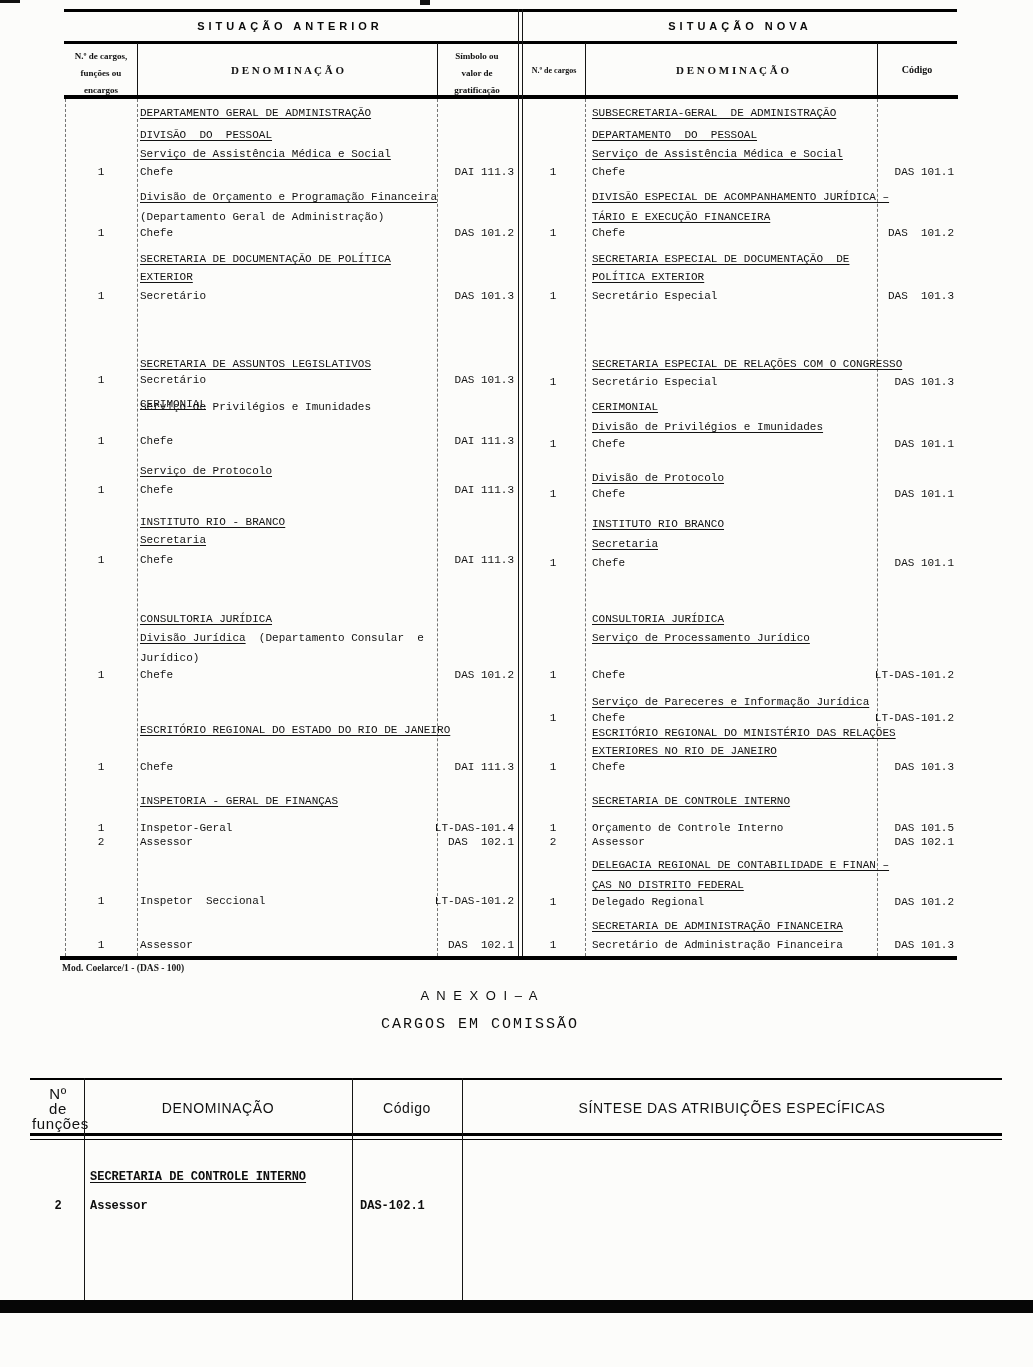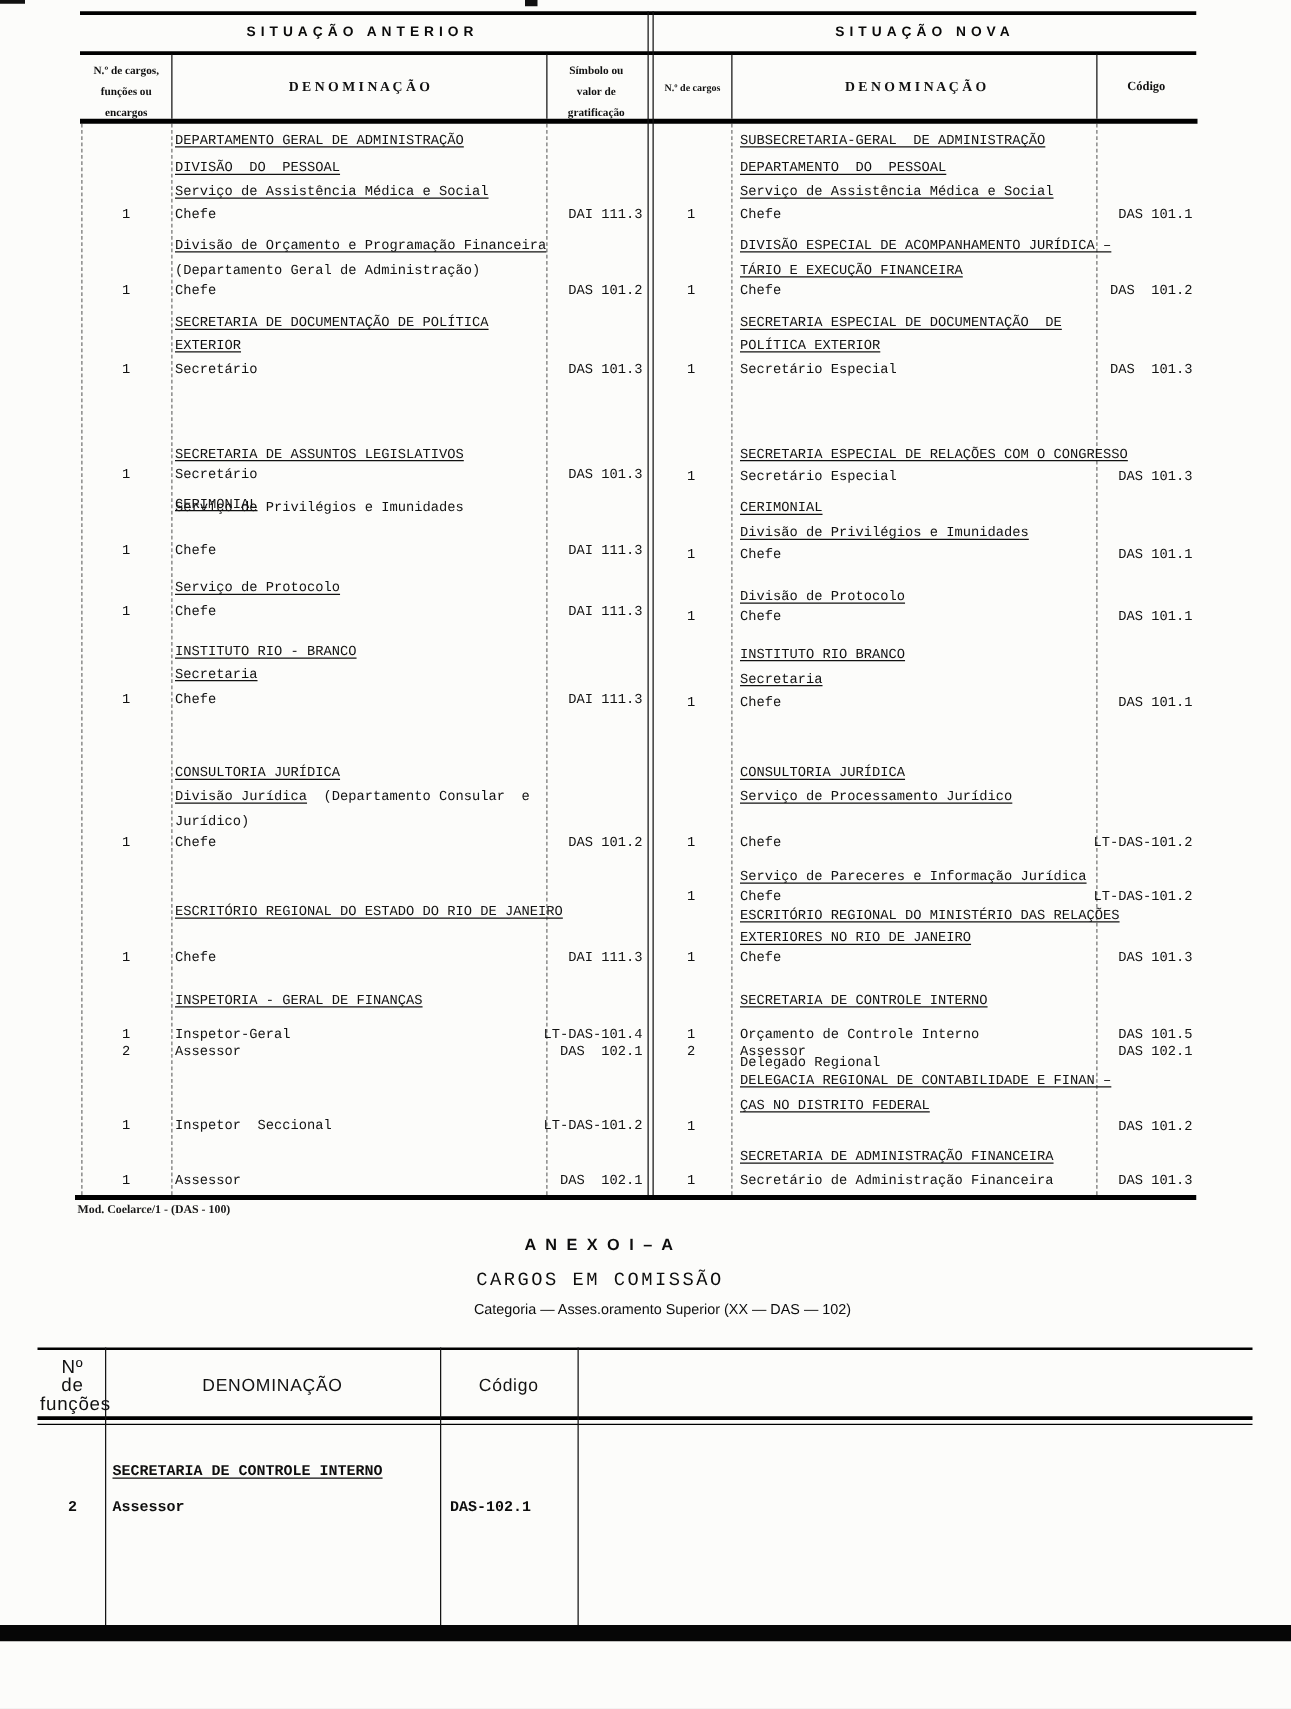--- a/index.html
+++ b/index.html
@@ -177,44 +177,44 @@
   <span class="t nv u" style="top:794px">SECRETARIA DE CONTROLE INTERNO</span>
   <span class="nn nv" style="top:821px">1</span>
   <span class="t nv" style="top:821px">Orçamento de Controle Interno</span>
   <span class="cc nv" style="top:821px">DAS 101.5</span>
   <span class="nn nv" style="top:835px">2</span>
   <span class="t nv" style="top:835px">Assessor</span>
   <span class="cc nv" style="top:835px">DAS 102.1</span>
   <span class="t nv u" style="top:858px">DELEGACIA REGIONAL DE CONTABILIDADE E FINAN –</span>
   <span class="t nv u" style="top:878px">ÇAS NO DISTRITO FEDERAL</span>
   <span class="nn nv" style="top:895px">1</span>
-  <span class="t nv" style="top:844px">Delegado Regional</span>
+  <span class="t nv" style="top:895px">Delegado Regional</span>
   <span class="cc nv" style="top:895px">DAS 101.2</span>
   <span class="t nv u" style="top:919px">SECRETARIA DE ADMINISTRAÇÃO FINANCEIRA</span>
   <span class="nn nv" style="top:938px">1</span>
   <span class="t nv" style="top:938px">Secretário de Administração Financeira</span>
   <span class="cc nv" style="top:938px">DAS 101.3</span>
 
   <div class="foot" style="left:62px;top:963px">Mod. Coelarce/1 - (DAS - 100)</div>
-  <div class="anx" style="left:130px;top:988px;width:700px;font-family:'Liberation Sans',sans-serif;font-weight:bold;font-size:13px;letter-spacing:2px">A N E X O   I – A</div>
+  <div class="anx" style="left:130px;top:988px;width:700px;font-family:'Liberation Sans',sans-serif;font-weight:normal;font-size:13px;letter-spacing:2px">A N E X O   I – A</div>
   <div class="anx" style="left:130px;top:1016px;width:700px;font-size:15px;letter-spacing:2px">CARGOS EM COMISSÃO</div>
-  <div class="anx" style="left:180px;top:1042px;width:700px;font-family:'Liberation Sans',sans-serif;font-size:11.5px">Categoria — Asses.oramento Superior (XX — DAS — 102)</div>
 
   <div class="hr" style="left:30px;top:1078px;width:972px;height:2px"></div>
   <div class="hr" style="left:30px;top:1133px;width:972px;height:3px"></div>
   <div class="hr" style="left:30px;top:1139px;width:972px;height:1px"></div>
   <div class="vs" style="left:84px;top:1078px;height:223px"></div>
   <div class="vs" style="left:352px;top:1078px;height:223px"></div>
   <div class="vs" style="left:462px;top:1078px;height:223px"></div>
 
   <div class="bh" style="left:32px;top:1086px;width:52px;font-size:15px;line-height:15px">Nº
 de
 funções</div>
   <div class="bh" style="left:84px;top:1100px;width:268px">DENOMINAÇÃO</div>
   <div class="bh" style="left:352px;top:1100px;width:110px">Código</div>
+  <div class="bh" style="left:462px;top:1100px;width:540px">SÍNTESE DAS ATRIBUIÇÕES ESPECÍFICAS</div>
 
   <div class="bt u" style="left:90px;top:1163px">SECRETARIA DE CONTROLE INTERNO</div>
   <div class="bt" style="left:32px;top:1192px;width:52px;text-align:center">2</div>
   <div class="bt" style="left:90px;top:1192px">Assessor</div>
   <div class="bt" style="left:360px;top:1192px">DAS-102.1</div>
 
   <div class="band" style="left:0;top:1300px;width:1033px;height:13px"></div>
 </div>
 
 </body></html>

